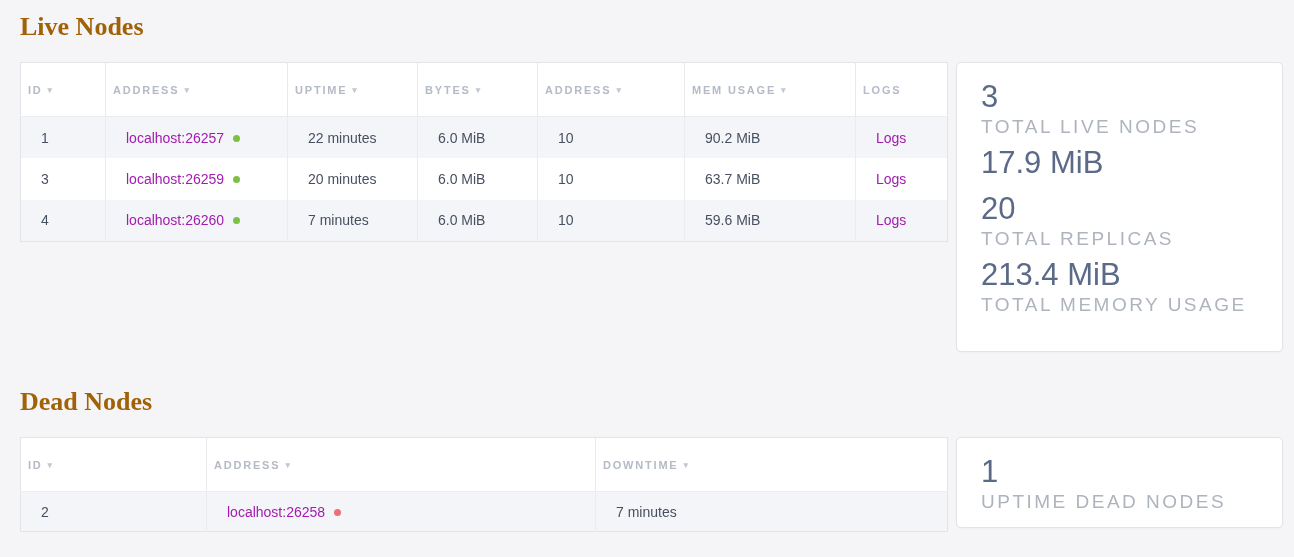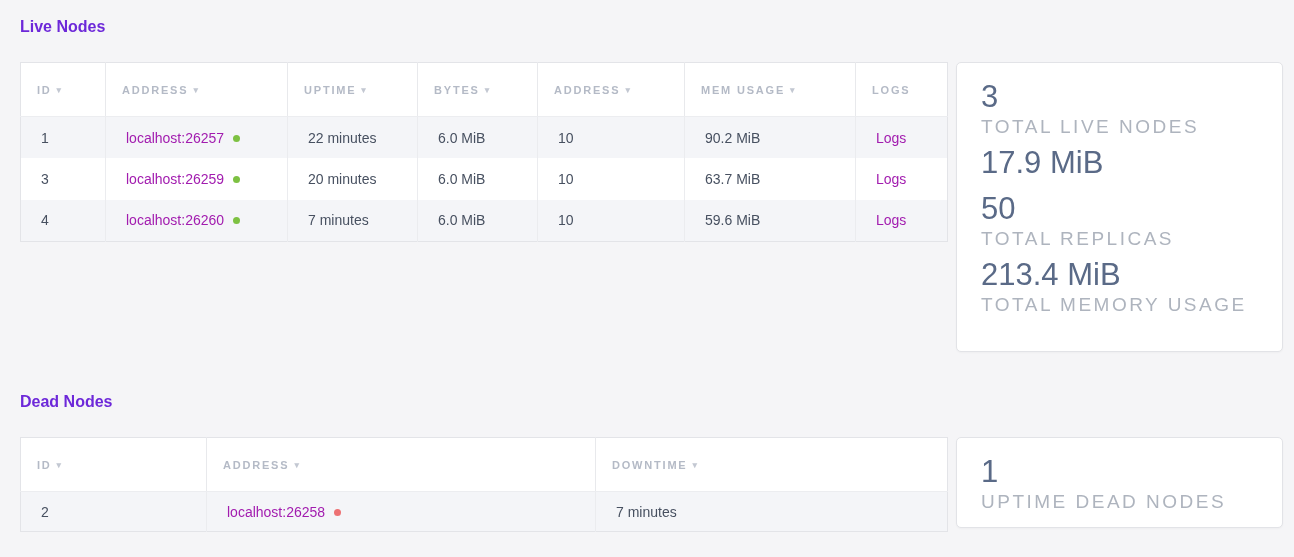--- a/index.html
+++ b/index.html
@@ -7,41 +7,42 @@
   body {
     background:#f5f5f7;
     font-family:"Liberation Sans", sans-serif;
     color:#475060;
     overflow:hidden;
   }
   .page { padding:13px 11px 0 20px; }
 
   
   h1.section-title {
-    font-size:16px;
+    font-size:26px;
     line-height:28px;
     font-weight:bold;
-    color:#6d28d9;
+    color:#a16207;
     margin-bottom:21px;
+    font-family:Liberation Serif, serif;
   }
   .section-dead { margin-top:36px; }
 
   .section-body { display:flex; align-items:flex-start; gap:8px; }
 
   
   table.nodes {
     width:927px;
     table-layout:fixed;
     border-collapse:collapse;
     background:#ffffff;
     border:1px solid #e3e4e8;
   }
   table.nodes th {
     height:54px;
-    padding-left:16px;
+    padding-left:7px;
     text-align:left;
     vertical-align:middle;
     font-size:11px;
     font-weight:bold;
     letter-spacing:1.8px;
     color:#b4bac6;
     background:#ffffff;
     border-right:1px solid #e8e9ec;
     border-bottom:1px solid #eceDf0;
     cursor:pointer;
@@ -171,21 +172,21 @@
 
       <aside class="summary-panel live">
         <div class="stat">
           <div class="stat-value">3</div>
           <div class="stat-label">TOTAL LIVE NODES</div>
         </div>
         <div class="stat">
           <div class="stat-value">17.9 MiB</div>
         </div>
         <div class="stat">
-          <div class="stat-value">50</div>
+          <div class="stat-value">20</div>
           <div class="stat-label">TOTAL REPLICAS</div>
         </div>
         <div class="stat">
           <div class="stat-value">213.4 MiB</div>
           <div class="stat-label">TOTAL MEMORY USAGE</div>
         </div>
       </aside>
     </div>
   </section>
 

